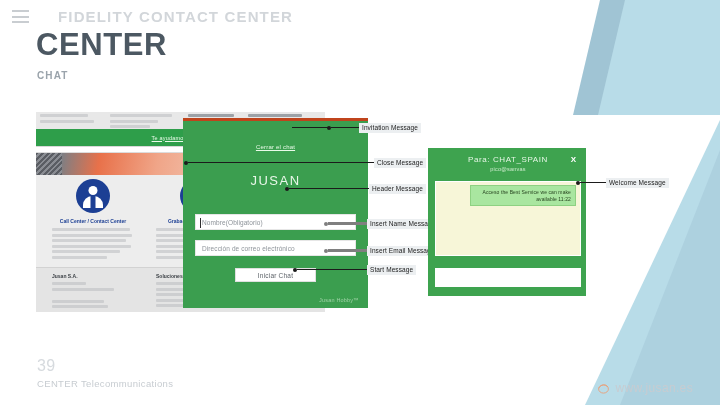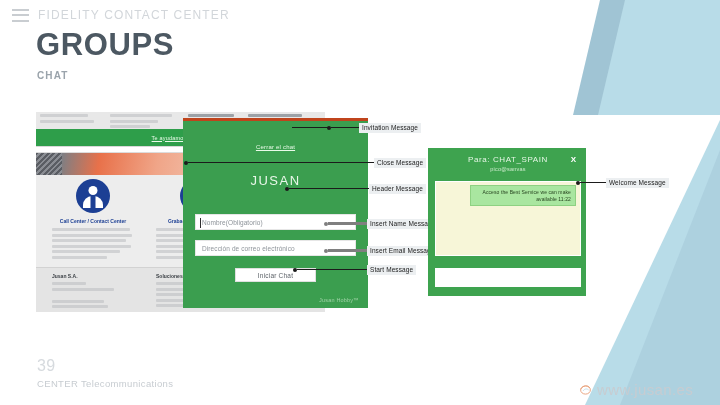--- a/index.html
+++ b/index.html
@@ -42,25 +42,26 @@
     flex: 0 0 auto;
   }
   .hamburger span {
     display: block;
     height: 2px;
     width: 100%;
     background: #c9cdd1;
     border-radius: 0;
   }
   .eyebrow {
-    font-size: 12px;
+    font-size: 15px;
     letter-spacing: 1.15px;
     color: #d2d6da;
-    font-weight: 400;
+    font-weight: 700;
     white-space: nowrap;
+    margin-left: 20px;
   }
 
   .page-title {
     position: absolute;
     left: 36px;
     top: 28px;
     font-size: 31px;
     line-height: 34px;
     letter-spacing: 0.6px;
     color: #4c5862;
@@ -432,21 +433,21 @@
     letter-spacing: .35px;
   }
   .foot-web {
     position: absolute;
     right: 27px; top: 381px;
     display: flex;
     align-items: center;
     gap: 5px;
   }
   .foot-web .wtext {
-    font-size: 15px;
+    font-size: 12px;
     color: #c7ccd1;
     letter-spacing: .35px;
   }
 </style>
 </head>
 <body>
 
 <svg class="deco-layer" viewBox="0 0 720 405" preserveAspectRatio="none">
   <polygon points="600,0 720,0 720,405 505,405" fill="#a0c4d4"></polygon>
   <polygon points="625,0 720,0 720,405 530,405" fill="#b8dce8"></polygon>
@@ -457,21 +458,21 @@
 
 <div class="slide-header">
   <div class="hamburger">
     <span></span>
       <span></span>
       <span></span>
   </div>
   <div class="eyebrow">FIDELITY CONTACT CENTER</div>
 </div>
 
-<div class="page-title">GROUPS</div>
+<div class="page-title">CENTER</div>
 <div class="page-subtitle">CHAT</div>
 
 <div class="webshot">
 
   <div class="ws-topbar">
     <div class="ws-topbar-cols">
       <div style="width:62px">
         <div class="blur-line" style="width:48px"></div>
         <div class="blur-line" style="width:54px"></div>
       </div>

